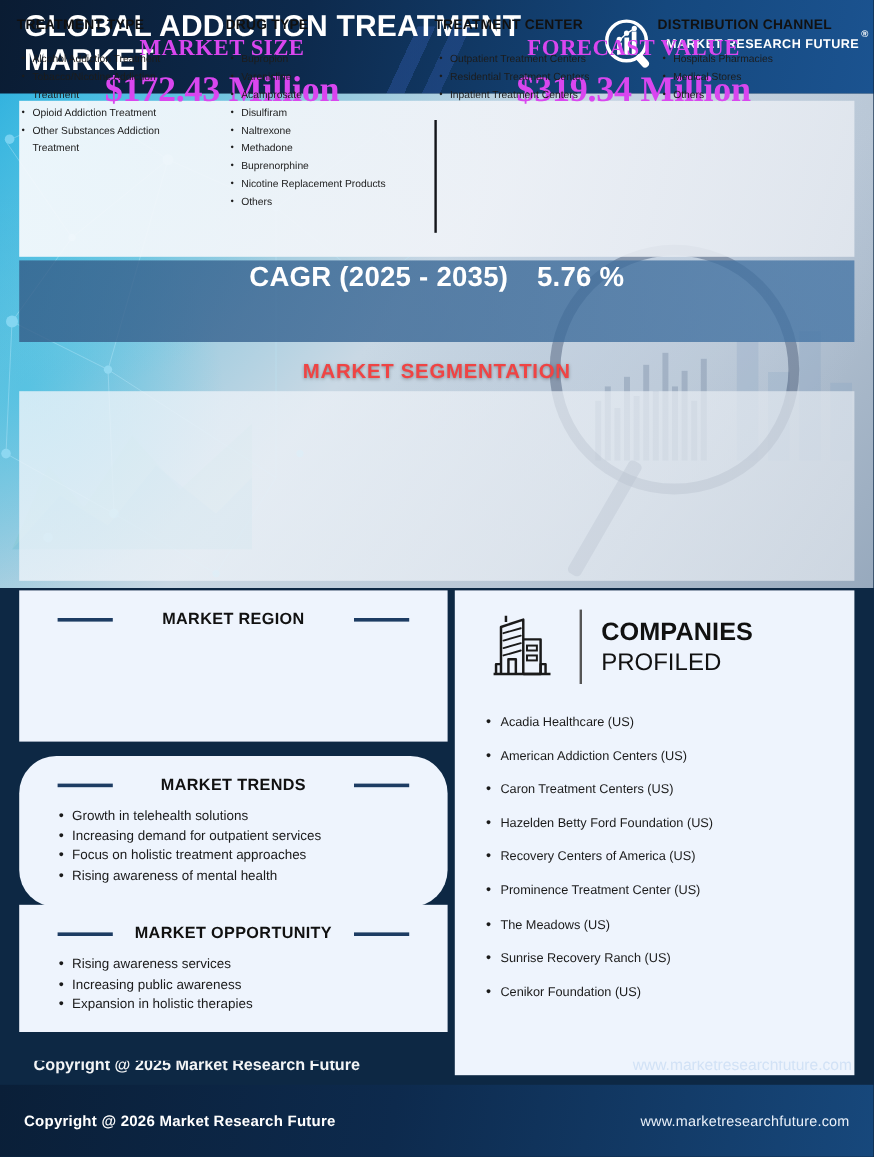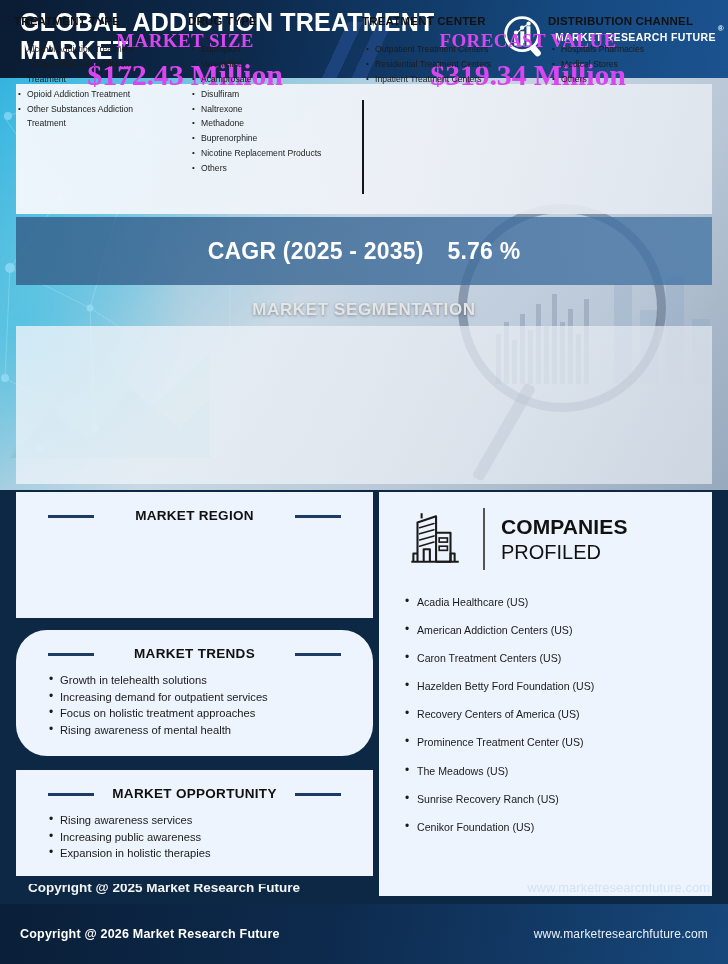--- a/index.html
+++ b/index.html
@@ -65,28 +65,28 @@
   .stat.left{left:40px;width:290px;}
   .stat.right{left:378px;width:300px;}
   .stat .lbl{font-size:19px;font-weight:bold;letter-spacing:.4px;text-transform:uppercase;}
   .stat .val{font-size:30px;font-weight:bold;margin-top:6px;letter-spacing:-.2px;}
   .statdiv{position:absolute;left:362px;top:100px;width:2px;height:94px;background:#13151a;}
 
   
   .cagrbar{
     position:absolute;left:16px;top:217px;width:696px;height:68px;
     background:linear-gradient(100deg,rgba(52,94,137,.82) 0%,rgba(58,104,150,.80) 50%,rgba(70,118,166,.78) 100%);
-    display:flex;align-items:center;justify-content:center;gap:24px;
+    display:flex;align-items:flex-start;justify-content:center;gap:24px;
   }
   .cagrbar .t{color:#fff;font-size:23px;font-weight:bold;letter-spacing:.2px;}
 
   
   .segheading{
     position:absolute;left:0;top:300px;width:728px;text-align:center;
-    color:#e5e5e5;font-size:17px;font-weight:bold;letter-spacing:.6px;text-transform:uppercase;
+    color:#ef4444;font-size:17px;font-weight:bold;letter-spacing:.6px;text-transform:uppercase;
     text-shadow:0 1px 3px rgba(0,0,0,.35);
   }
 
   
   .segpanel{
     position:absolute;left:16px;top:326px;width:696px;height:158px;
     background:linear-gradient(100deg,rgba(238,244,250,.80) 0%,rgba(235,240,246,.74) 50%,rgba(225,231,238,.72) 100%);
   }
   .segcol{position:absolute;top:14px;color:#111;}
   .segcol .h{font-size:11.5px;font-weight:bold;letter-spacing:.2px;text-transform:uppercase;line-height:1.25;}
@@ -96,21 +96,21 @@
   .segcol li.cont:before{content:"";}
   .segcol.c1{left:14px;width:165px;}
   .segcol.c2{left:188px;width:168px;}
   .segcol.c3{left:362px;width:180px;}
   .segcol.c4{left:548px;width:160px;}
 
   
   .panel{position:absolute;background:#eef4fd;}
   .p-region{left:16px;top:492px;width:357px;height:126px;}
   .p-trends{left:16px;top:630px;width:357px;height:126px;border-radius:31px;}
-  .p-oppty{left:16px;top:770px;width:357px;height:106px;}
+  .p-oppty{left:16px;top:754px;width:357px;height:106px;}
   .p-key{left:379px;top:492px;width:333px;height:404px;}
 
   .ptitle{
     position:absolute;left:0;top:16px;width:100%;text-align:center;
     font-size:13.5px;font-weight:bold;letter-spacing:.3px;color:#111;text-transform:uppercase;
   }
   .rule{position:absolute;top:23px;height:2.5px;background:#1d3c63;}
   .rule.l{left:32px;width:46px;}
   .rule.r{right:32px;width:46px;}
 

